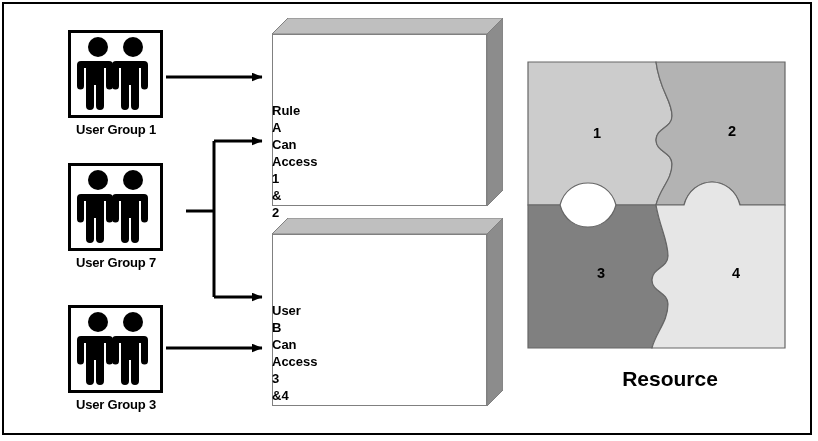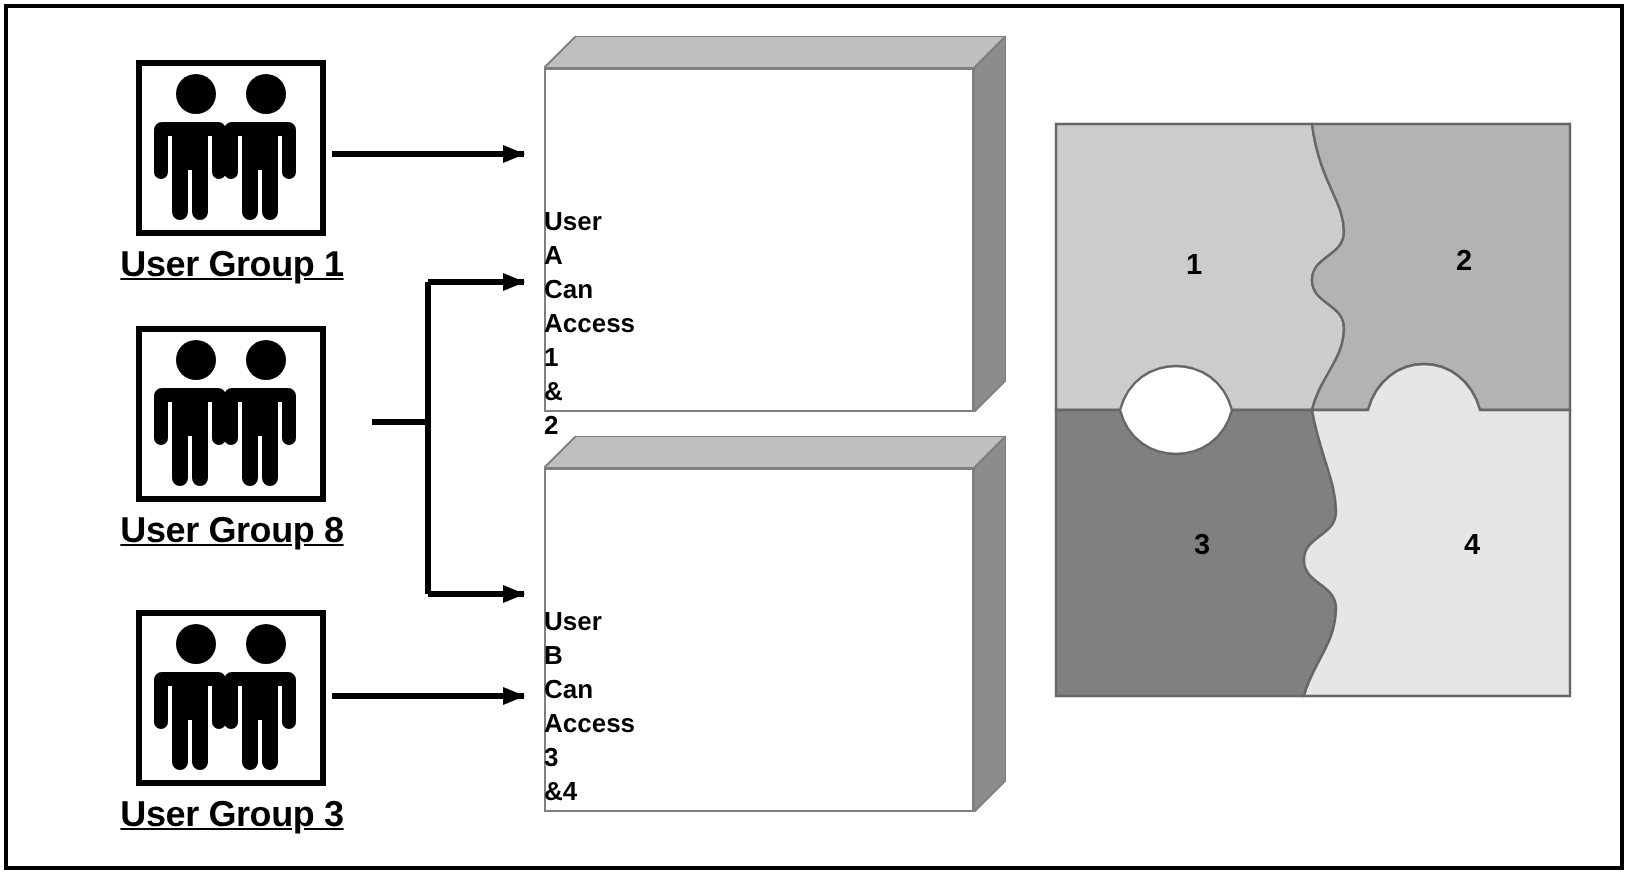--- a/index.html
+++ b/index.html
@@ -47,26 +47,25 @@
     border: 3px solid #000000;
     box-sizing: border-box;
     background: #ffffff;
   }
   .ug-label {
     position: absolute;
     left: -12px;
     top: 92px;
     width: 120px;
     text-align: center;
-    font-size: 18px;
+    font-size: 13px;
     font-weight: bold;
     color: #000000;
     white-space: nowrap;
     letter-spacing: -0.2px;
-    text-decoration: underline;
   }
 
   
   .rulebox {
     position: absolute;
   }
   .rule-front {
     position: absolute;
     background: #ffffff;
     border: 1px solid #808080;
@@ -132,21 +131,21 @@
     <div class="ug-box">
       <svg width="89" height="82" viewBox="0 0 89 82">
         <g fill="#000000">
           <circle cx="27" cy="14" r="10"></circle>
           <path d="M16 28 h22 a4 4 0 0 1 4 4 v21 a3.5 3.5 0 0 1 -7 0 v-18 h-2 v38 a4 4 0 0 1 -8 0 v-21 h-2 v21 a4 4 0 0 1 -8 0 v-38 h-2 v18 a3.5 3.5 0 0 1 -7 0 v-21 a4 4 0 0 1 4 -4 z"></path>
           <circle cx="62" cy="14" r="10"></circle>
           <path d="M51 28 h22 a4 4 0 0 1 4 4 v21 a3.5 3.5 0 0 1 -7 0 v-18 h-2 v38 a4 4 0 0 1 -8 0 v-21 h-2 v21 a4 4 0 0 1 -8 0 v-38 h-2 v18 a3.5 3.5 0 0 1 -7 0 v-21 a4 4 0 0 1 4 -4 z"></path>
         </g>
       </svg>
     </div>
-    <div class="ug-label">User Group 8</div>
+    <div class="ug-label">User Group 7</div>
   </div>
 
   <div class="usergroup" style="left:68px; top:305px;">
     <div class="ug-box">
       <svg width="89" height="82" viewBox="0 0 89 82">
         <g fill="#000000">
           <circle cx="27" cy="14" r="10"></circle>
           <path d="M16 28 h22 a4 4 0 0 1 4 4 v21 a3.5 3.5 0 0 1 -7 0 v-18 h-2 v38 a4 4 0 0 1 -8 0 v-21 h-2 v21 a4 4 0 0 1 -8 0 v-38 h-2 v18 a3.5 3.5 0 0 1 -7 0 v-21 a4 4 0 0 1 4 -4 z"></path>
           <circle cx="62" cy="14" r="10"></circle>
           <path d="M51 28 h22 a4 4 0 0 1 4 4 v21 a3.5 3.5 0 0 1 -7 0 v-18 h-2 v38 a4 4 0 0 1 -8 0 v-21 h-2 v21 a4 4 0 0 1 -8 0 v-38 h-2 v18 a3.5 3.5 0 0 1 -7 0 v-21 a4 4 0 0 1 4 -4 z"></path>
@@ -156,21 +155,21 @@
     <div class="ug-label">User Group 3</div>
   </div>
 
   <div class="rulebox" style="left:272px; top:18px;">
     <svg width="231" height="188" viewBox="0 0 231 188" style="position:absolute;left:0;top:0;">
       <polygon points="0,16 16,0 231,0 215,16" fill="#bfbfbf" stroke="#808080" stroke-width="1"></polygon>
       <polygon points="215,16 231,0 231,172 215,188" fill="#8c8c8c" stroke="#808080" stroke-width="1"></polygon>
     </svg>
     <div class="rule-front" style="left:0px; top:16px; width:215px; height:172px;"></div>
     <div class="rule-text" style="left:0px; top:84px;">
-      <span>User A</span>
+      <span>Rule A</span>
       <span class="l2">Can Access 1 &amp; 2</span>
     </div>
   </div>
 
   <div class="rulebox" style="left:272px; top:218px;">
     <svg width="231" height="188" viewBox="0 0 231 188" style="position:absolute;left:0;top:0;">
       <polygon points="0,16 16,0 231,0 215,16" fill="#bfbfbf" stroke="#808080" stroke-width="1"></polygon>
       <polygon points="215,16 231,0 231,172 215,188" fill="#8c8c8c" stroke="#808080" stroke-width="1"></polygon>
     </svg>
     <div class="rule-front" style="left:0px; top:16px; width:215px; height:172px;"></div>
@@ -252,14 +251,15 @@
                C 668 240 660 228 656 205
                Z" fill="#e6e6e6"></path>
     </g>
   </svg>
 
   <div class="puz-num" style="left:585px; top:125px;">1</div>
   <div class="puz-num" style="left:720px; top:123px;">2</div>
   <div class="puz-num" style="left:589px; top:265px;">3</div>
   <div class="puz-num" style="left:724px; top:265px;">4</div>
 
+  <div id="resource-caption">Resource</div>
 
 </div>
 
 </body></html>

